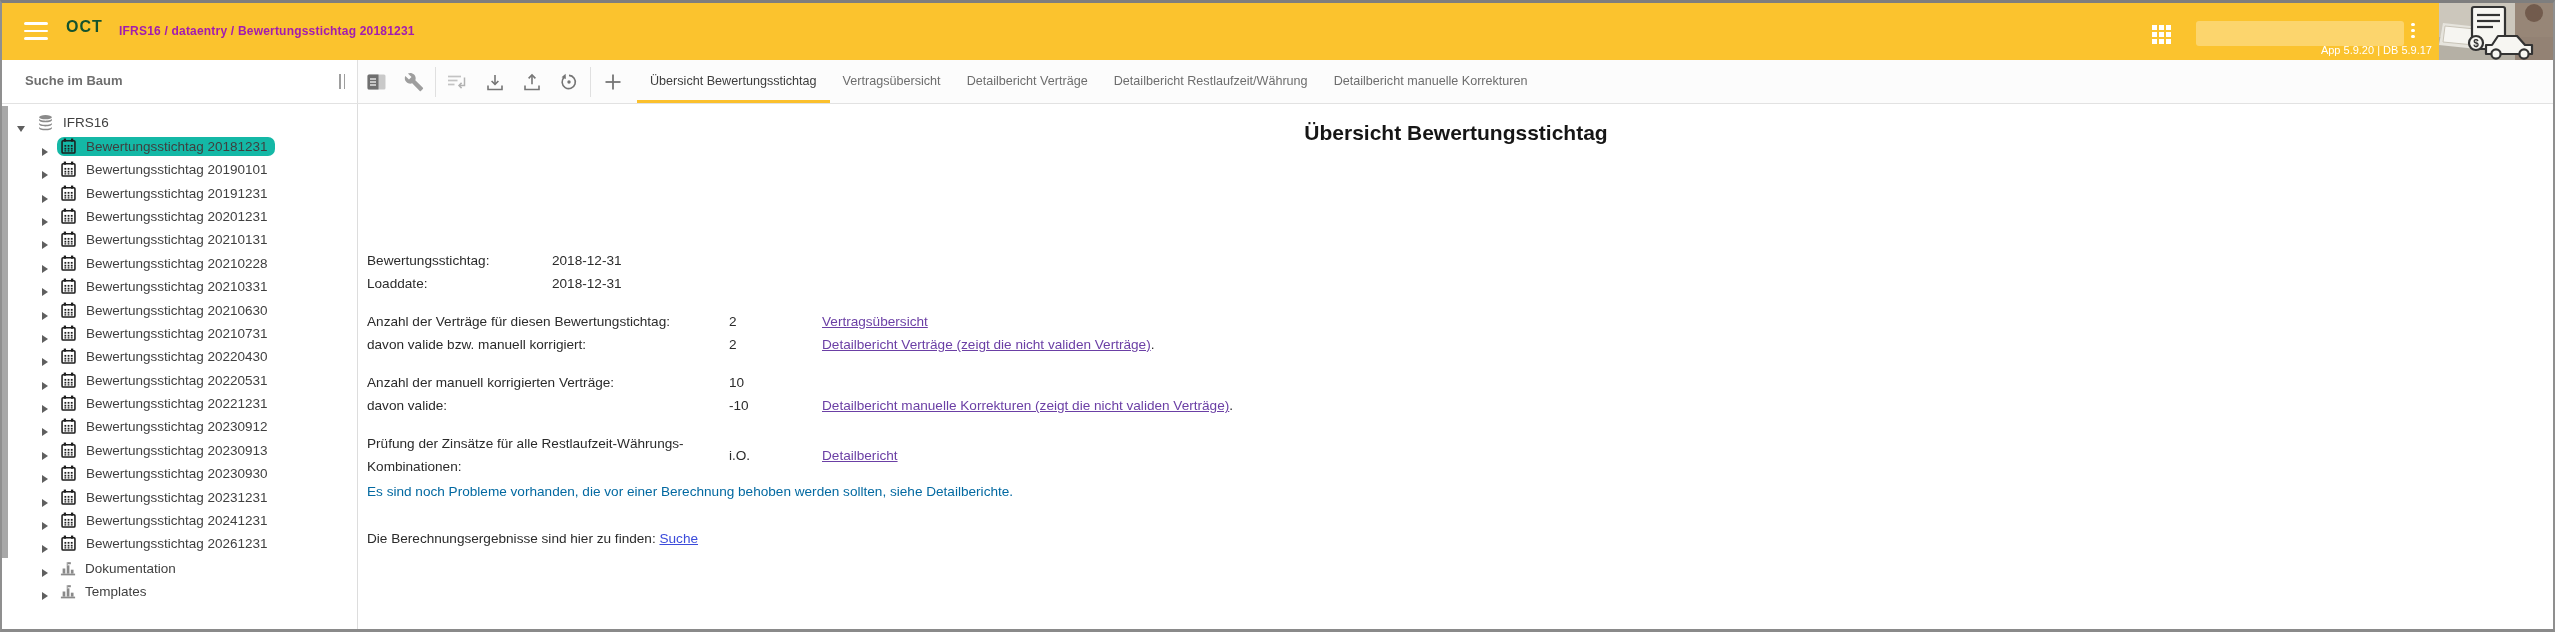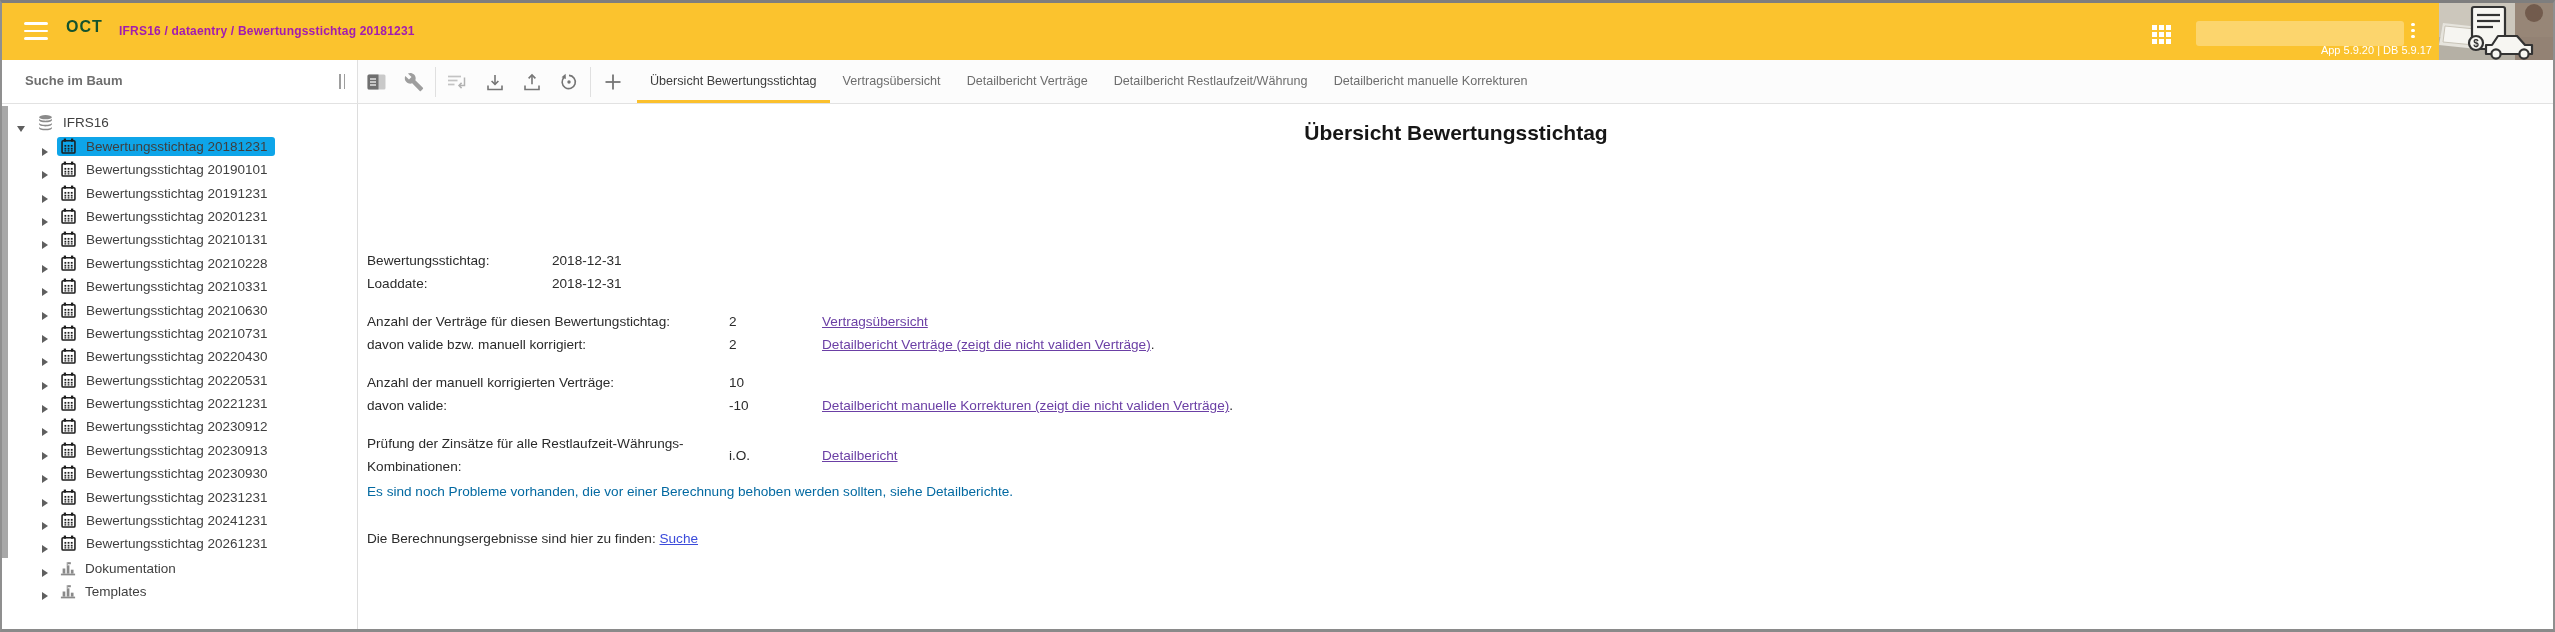--- a/index.html
+++ b/index.html
@@ -41,21 +41,21 @@
 
   
   .sidebar{position:absolute;left:0;top:101px;bottom:0;width:356px;background:#fff;border-right:1px solid #ddd;box-sizing:border-box;}
   .lscroll{position:absolute;left:0;top:2px;width:6px;height:452px;background:#a8a8a8;}
   .tree{position:absolute;left:0;top:5px;right:0;}
   .trow{display:flex;align-items:flex-end;height:23.4px;padding-left:40px;cursor:pointer;}
   .trow.root{padding-left:15px;}
   .tri-d{width:0;height:0;border-top:6.5px solid #5f5f5f;border-left:4.5px solid transparent;border-right:4.5px solid transparent;margin-right:9px;}
   .tri-r{width:0;height:0;border-left:6.5px solid #5f5f5f;border-top:4.5px solid transparent;border-bottom:4.5px solid transparent;margin-right:9px;}
   .ncore{display:inline-flex;align-items:center;padding:1px 7px 1px 3px;border-radius:3px;}
-  .trow.selected .ncore{background:#0ea5e9;}
+  .trow.selected .ncore{background:#14b8a6;border-radius:7px;}
   .ncore svg{margin-right:9px;flex:none;}
   .tlabel{font-size:13.5px;color:#3f3f3f;white-space:nowrap;}
 
   
   .content{position:absolute;left:357px;top:101px;right:0;bottom:0;background:#fff;font-size:13.6px;color:#2b2b2b;}
   .ctitle{position:absolute;top:17px;left:0;right:0;text-align:center;font-size:21px;font-weight:bold;color:#161616;}
   .cintro{position:absolute;top:110px;left:8px;}
   .grp{position:absolute;left:8px;right:20px;}
   .g0{top:145px;} .g1{top:206px;} .g2{top:267px;} .g3{top:328px;}
   .irow{display:flex;line-height:23px;}

